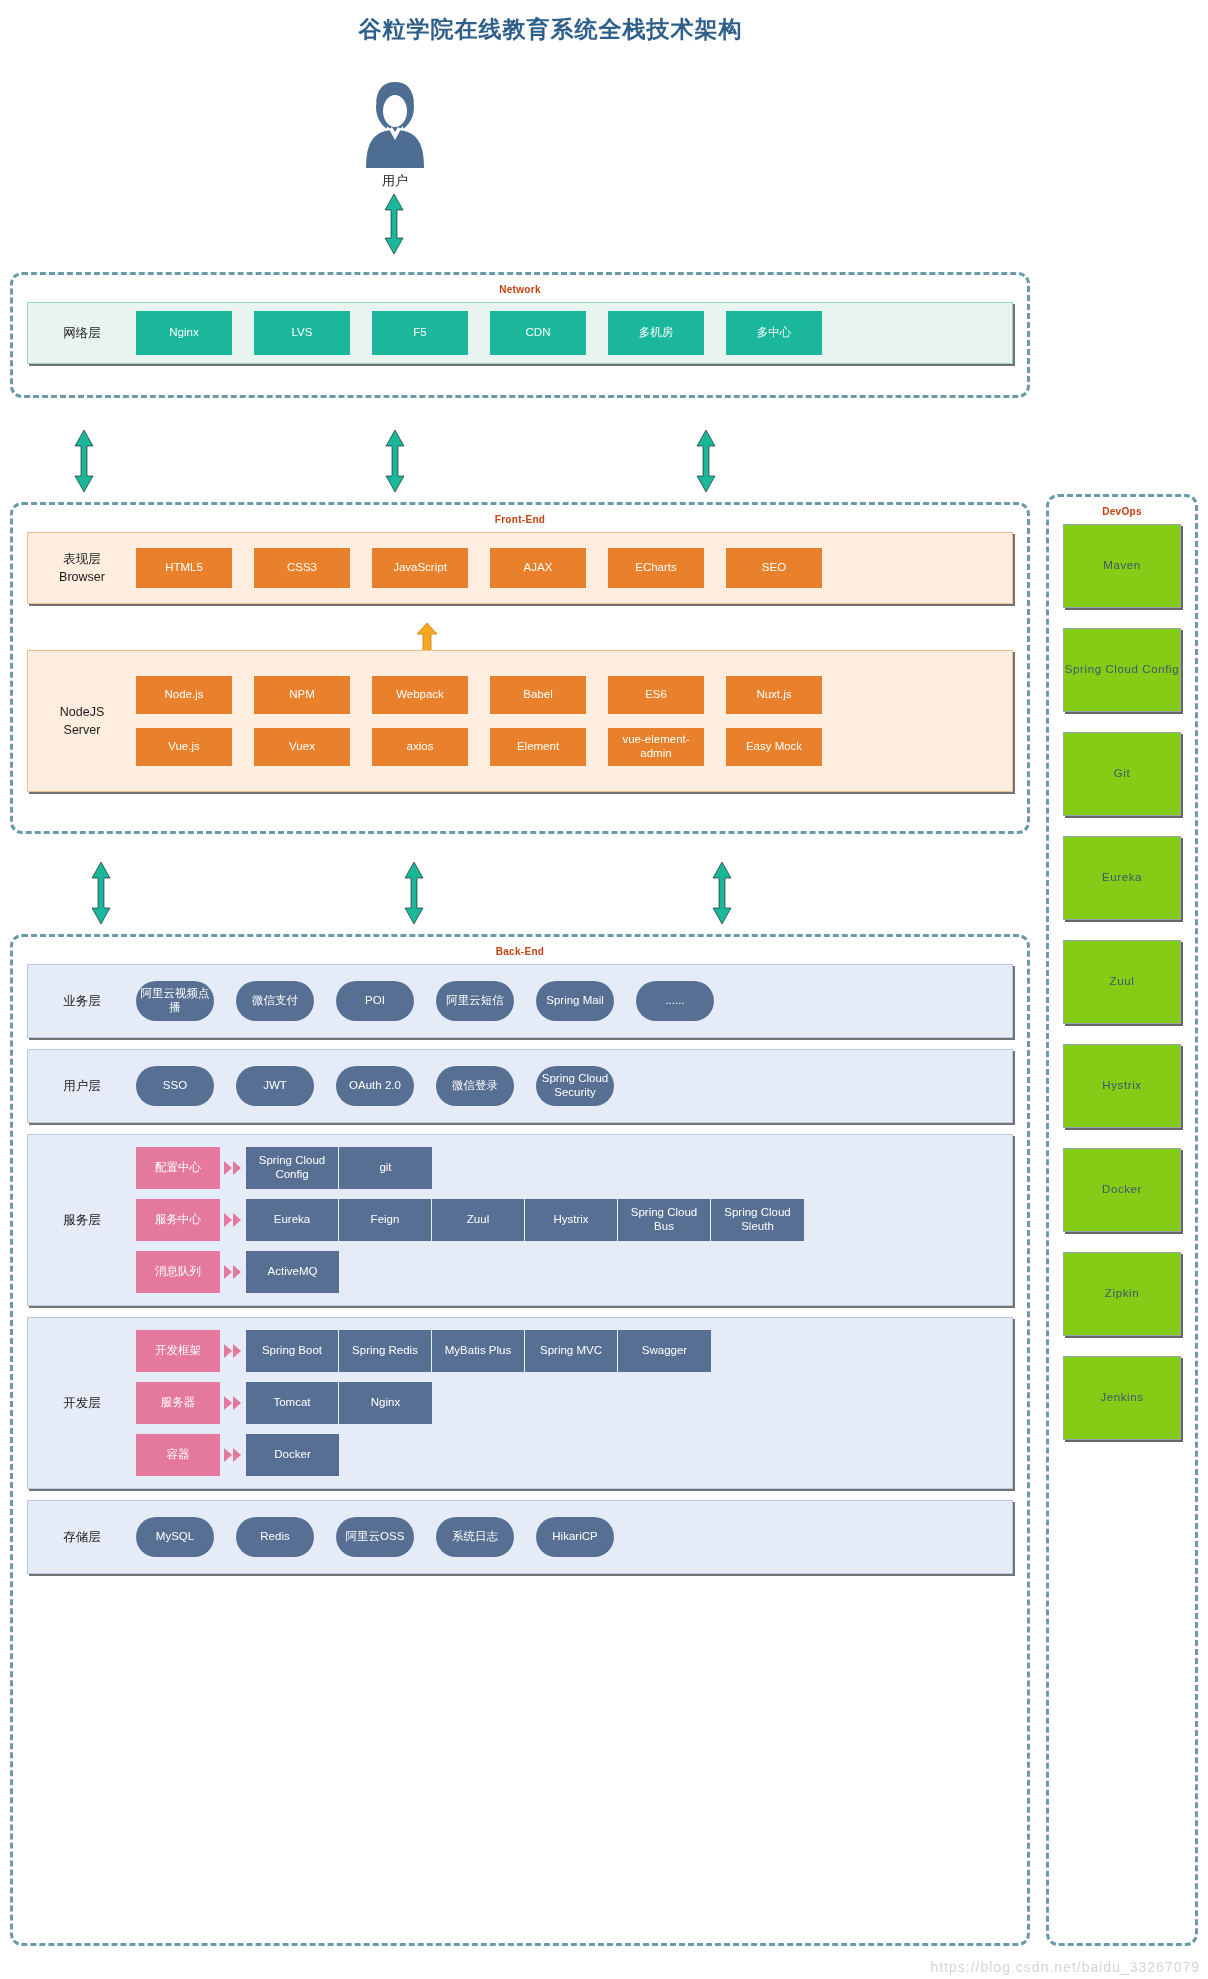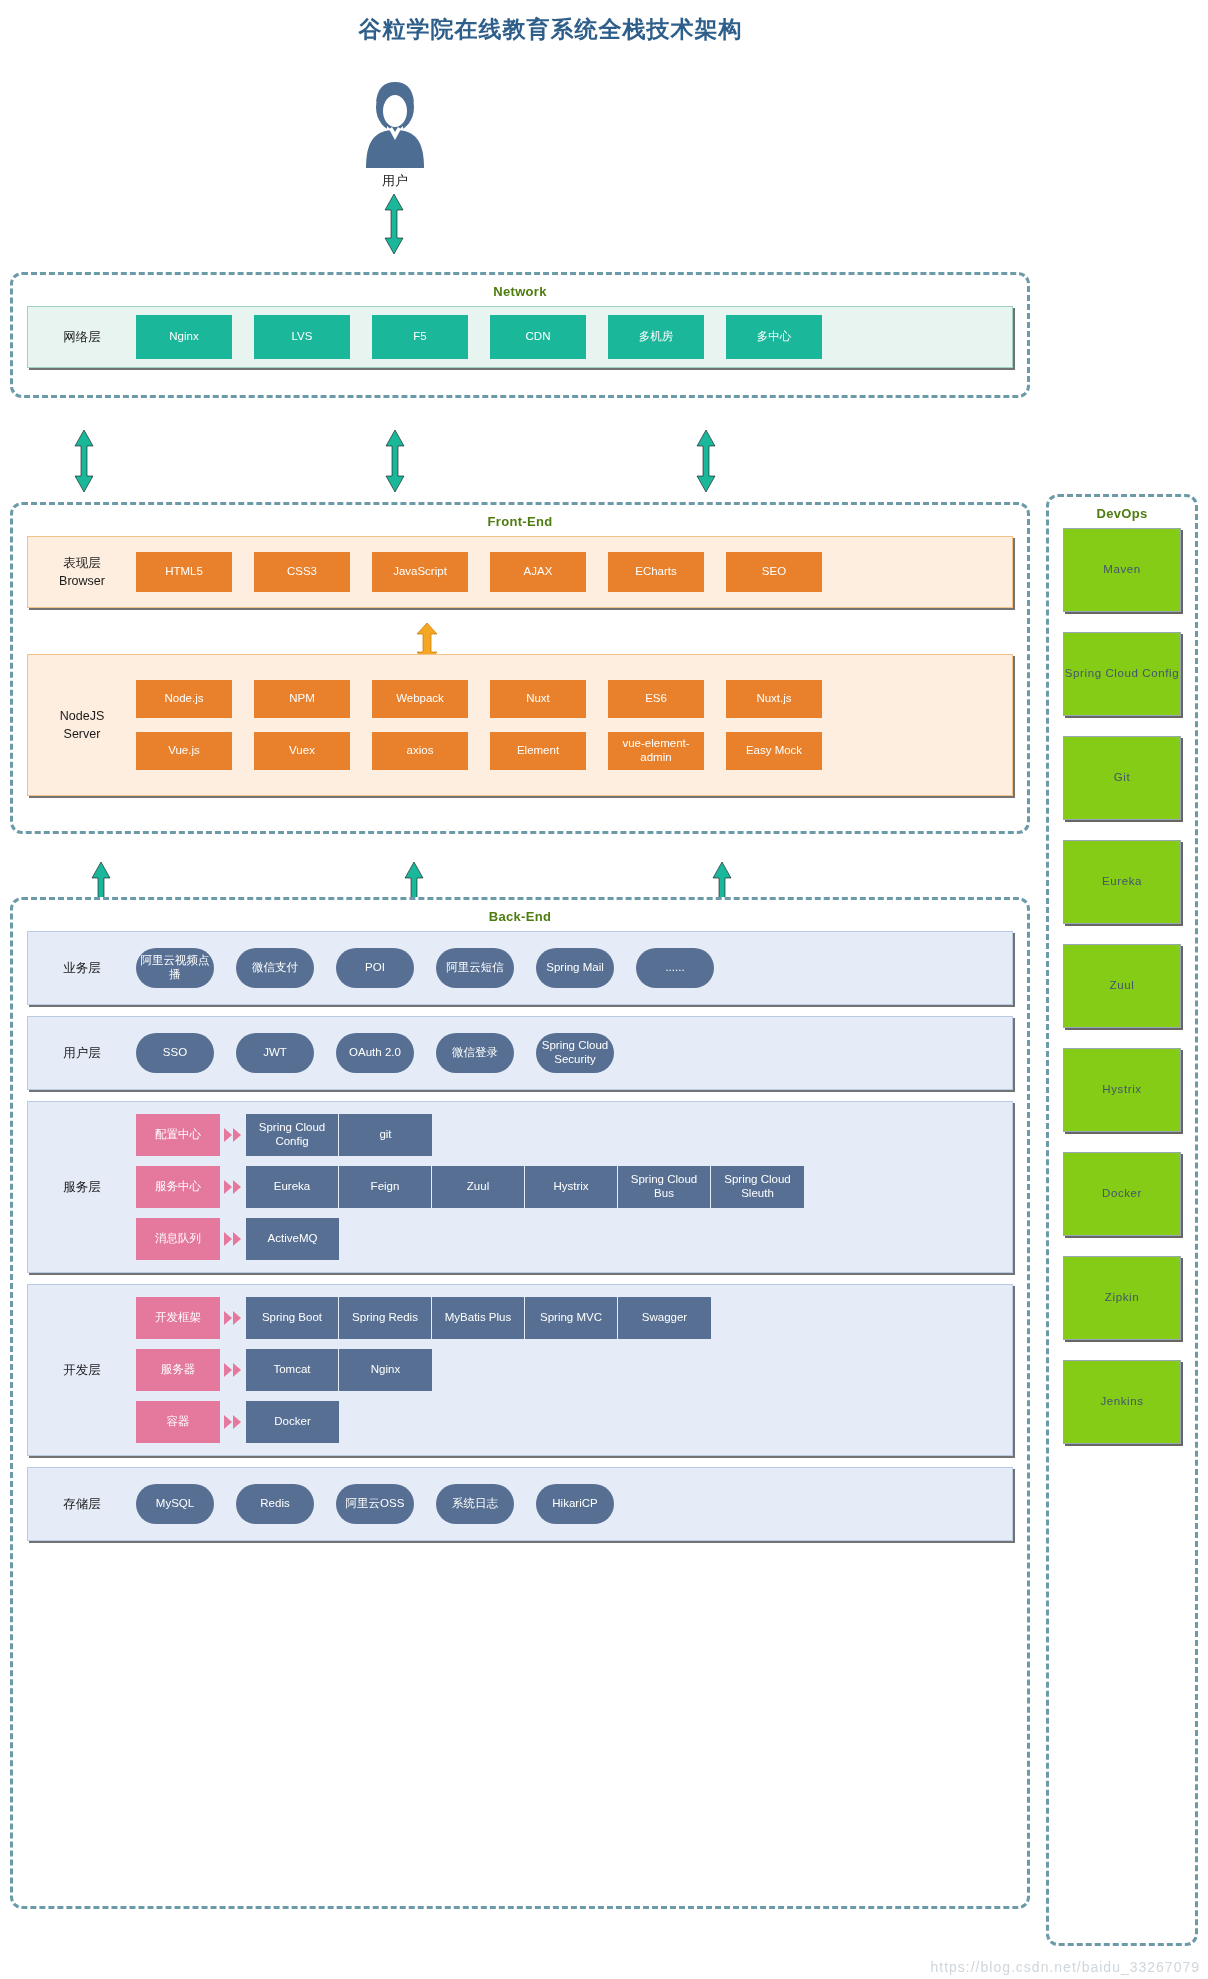--- a/index.html
+++ b/index.html
@@ -31,21 +31,21 @@
 
   
   .group {
     position: absolute;
     border: 3px dashed #6b9aa8;
     border-radius: 12px;
     background: #ffffff;
   }
   .group-title {
     text-align: center;
-    font-size: 13px; font-weight: bold; color: #4d7c0f;
+    font-size: 10px; font-weight: bold; color: #c2410c;
     padding-top: 9px; padding-bottom: 7px;
     letter-spacing: .3px;
   }
 
   
   .panel {
     position: relative;
     margin: 0 14px 11px 14px;
     border: 1px solid #c9d6e4;
     box-shadow: 2px 2px 0 rgba(0,0,0,.55);
@@ -216,21 +216,21 @@
       <div class="panel-label">
         <div>NodeJS</div>
         <div>Server</div>
       </div>
       <div class="panel-body">
         <div class="node-stack">
           <div class="node-row">
             <div class="chip chip-orange">Node.js</div>
             <div class="chip chip-orange">NPM</div>
             <div class="chip chip-orange">Webpack</div>
-            <div class="chip chip-orange">Nuxt</div>
+            <div class="chip chip-orange">Babel</div>
             <div class="chip chip-orange">ES6</div>
             <div class="chip chip-orange">Nuxt.js</div>
           </div>
           <div class="node-row">
             <div class="chip chip-orange">Vue.js</div>
             <div class="chip chip-orange">Vuex</div>
             <div class="chip chip-orange">axios</div>
             <div class="chip chip-orange">Element</div>
             <div class="chip chip-orange">vue-element-admin</div>
             <div class="chip chip-orange">Easy Mock</div>
@@ -249,21 +249,21 @@
     <svg width="24" height="62" viewBox="0 0 24 62">
       <path d="M12 0 L21 16 L15 16 L15 46 L21 46 L12 62 L3 46 L9 46 L9 16 L3 16 Z" fill="#1bb79a" stroke="#111" stroke-width="0.6"></path>
     </svg>
   </div>
   <div class="arrow" style="left:710px; top:862px;">
     <svg width="24" height="62" viewBox="0 0 24 62">
       <path d="M12 0 L21 16 L15 16 L15 46 L21 46 L12 62 L3 46 L9 46 L9 16 L3 16 Z" fill="#1bb79a" stroke="#111" stroke-width="0.6"></path>
     </svg>
   </div>
 
-  <div class="group" style="left:10px; top:897px; width:1020px; height:1012px;">
+  <div class="group" style="left:10px; top:934px; width:1020px; height:1012px;">
     <div class="group-title">Back-End</div>
 
     <div class="panel panel-blue" style="min-height:74px;">
       <div class="panel-label">业务层</div>
       <div class="panel-body">
         <div class="be-row">
           <div class="chip chip-blue">阿里云视频点播</div>
           <div class="chip chip-blue">微信支付</div>
           <div class="chip chip-blue">POI</div>
           <div class="chip chip-blue">阿里云短信</div>

